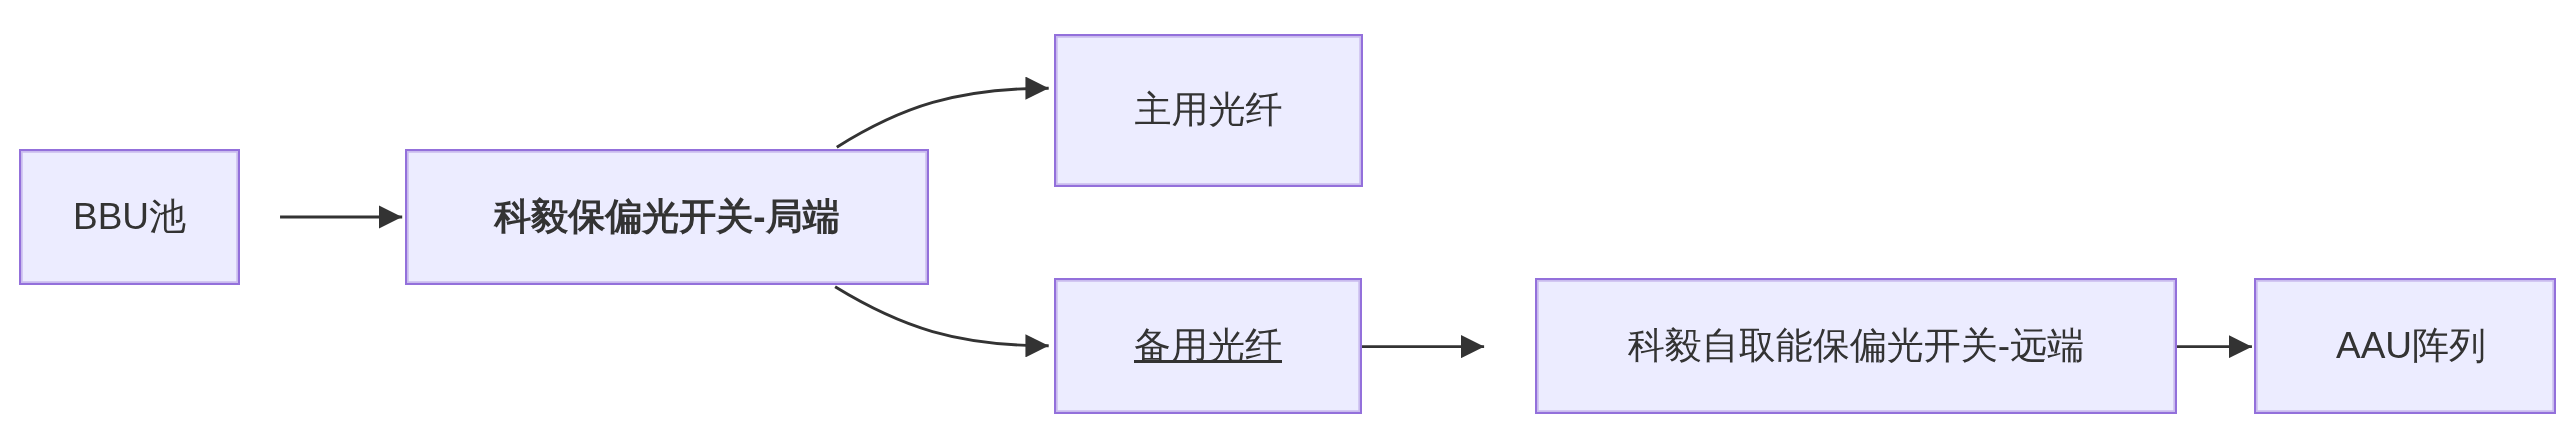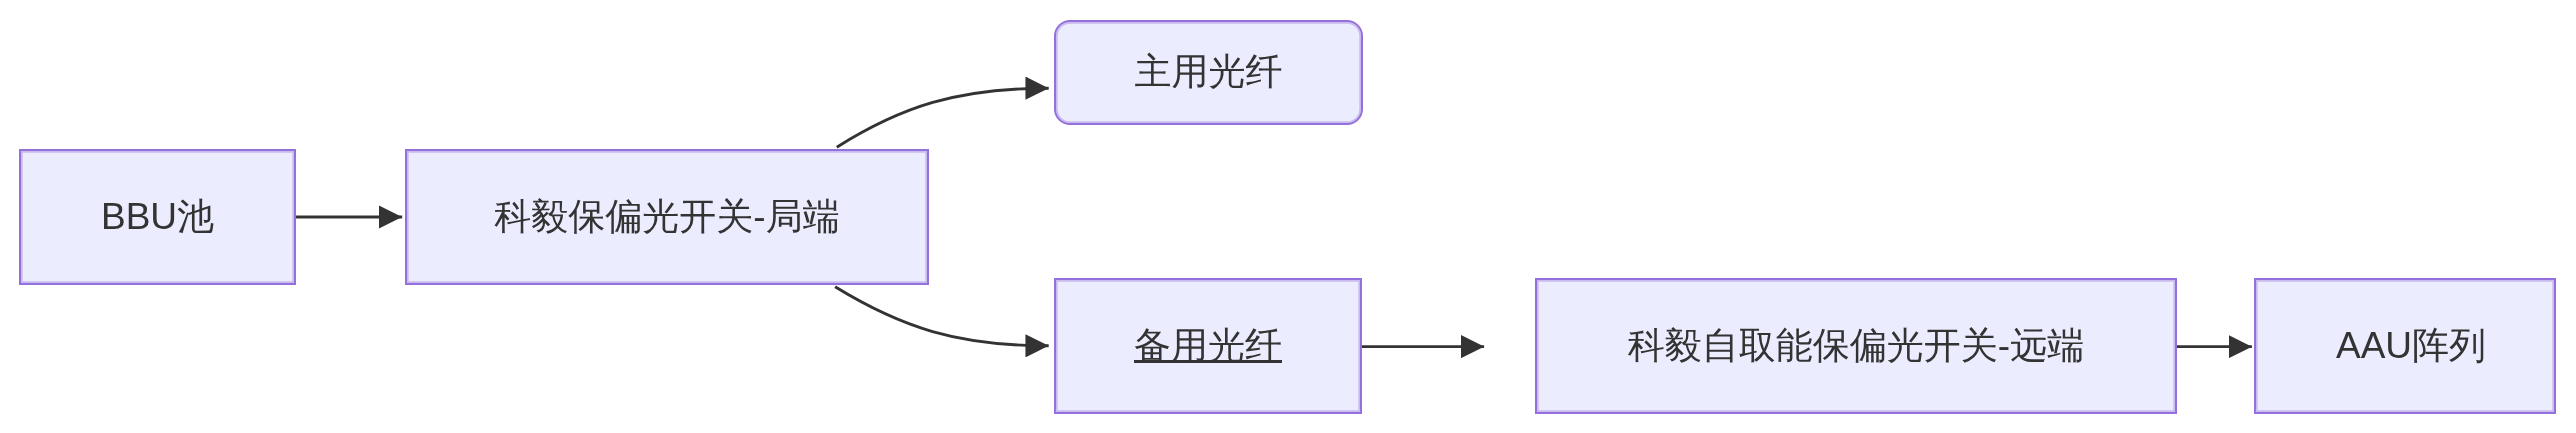--- a/index.html
+++ b/index.html
@@ -35,23 +35,23 @@
     justify-content: center;
     font-size: 37px;
     line-height: 1.2;
     white-space: nowrap;
     text-align: center;
   }
   .node span {
     display: inline-block;
   }
   
-  #node-bbu            { left: 19px;   top: 149px; width: 277px; height: 136px; }
-  #node-local-switch   { left: 405px;  top: 149px; width: 524px; height: 136px; }
-  #node-primary-fiber  { left: 1054px; top: 20px;  width: 309px; height: 105px; border-radius: 16px; }
+  #node-bbu            { left: 19px;   top: 149px; width: 221px; height: 136px; }
+  #node-local-switch   { left: 405px;  top: 149px; width: 524px; height: 136px; font-weight: bold; }
+  #node-primary-fiber  { left: 1054px; top: 34px;  width: 309px; height: 153px; }
   #node-backup-fiber   { left: 1054px; top: 278px; width: 308px; height: 136px; text-decoration: underline; }
   #node-remote-switch  { left: 1487px; top: 278px; width: 642px; height: 136px; margin-left: 48px; }
   #node-aau            { left: 2254px; top: 278px; width: 302px; height: 136px; padding-left: 12px; }
 </style>
 </head>
 <body>
 
 <div class="canvas">
 
   <svg class="edges-layer" width="2576" height="434" viewBox="0 0 3100 522" xmlns="http://www.w3.org/2000/svg">

